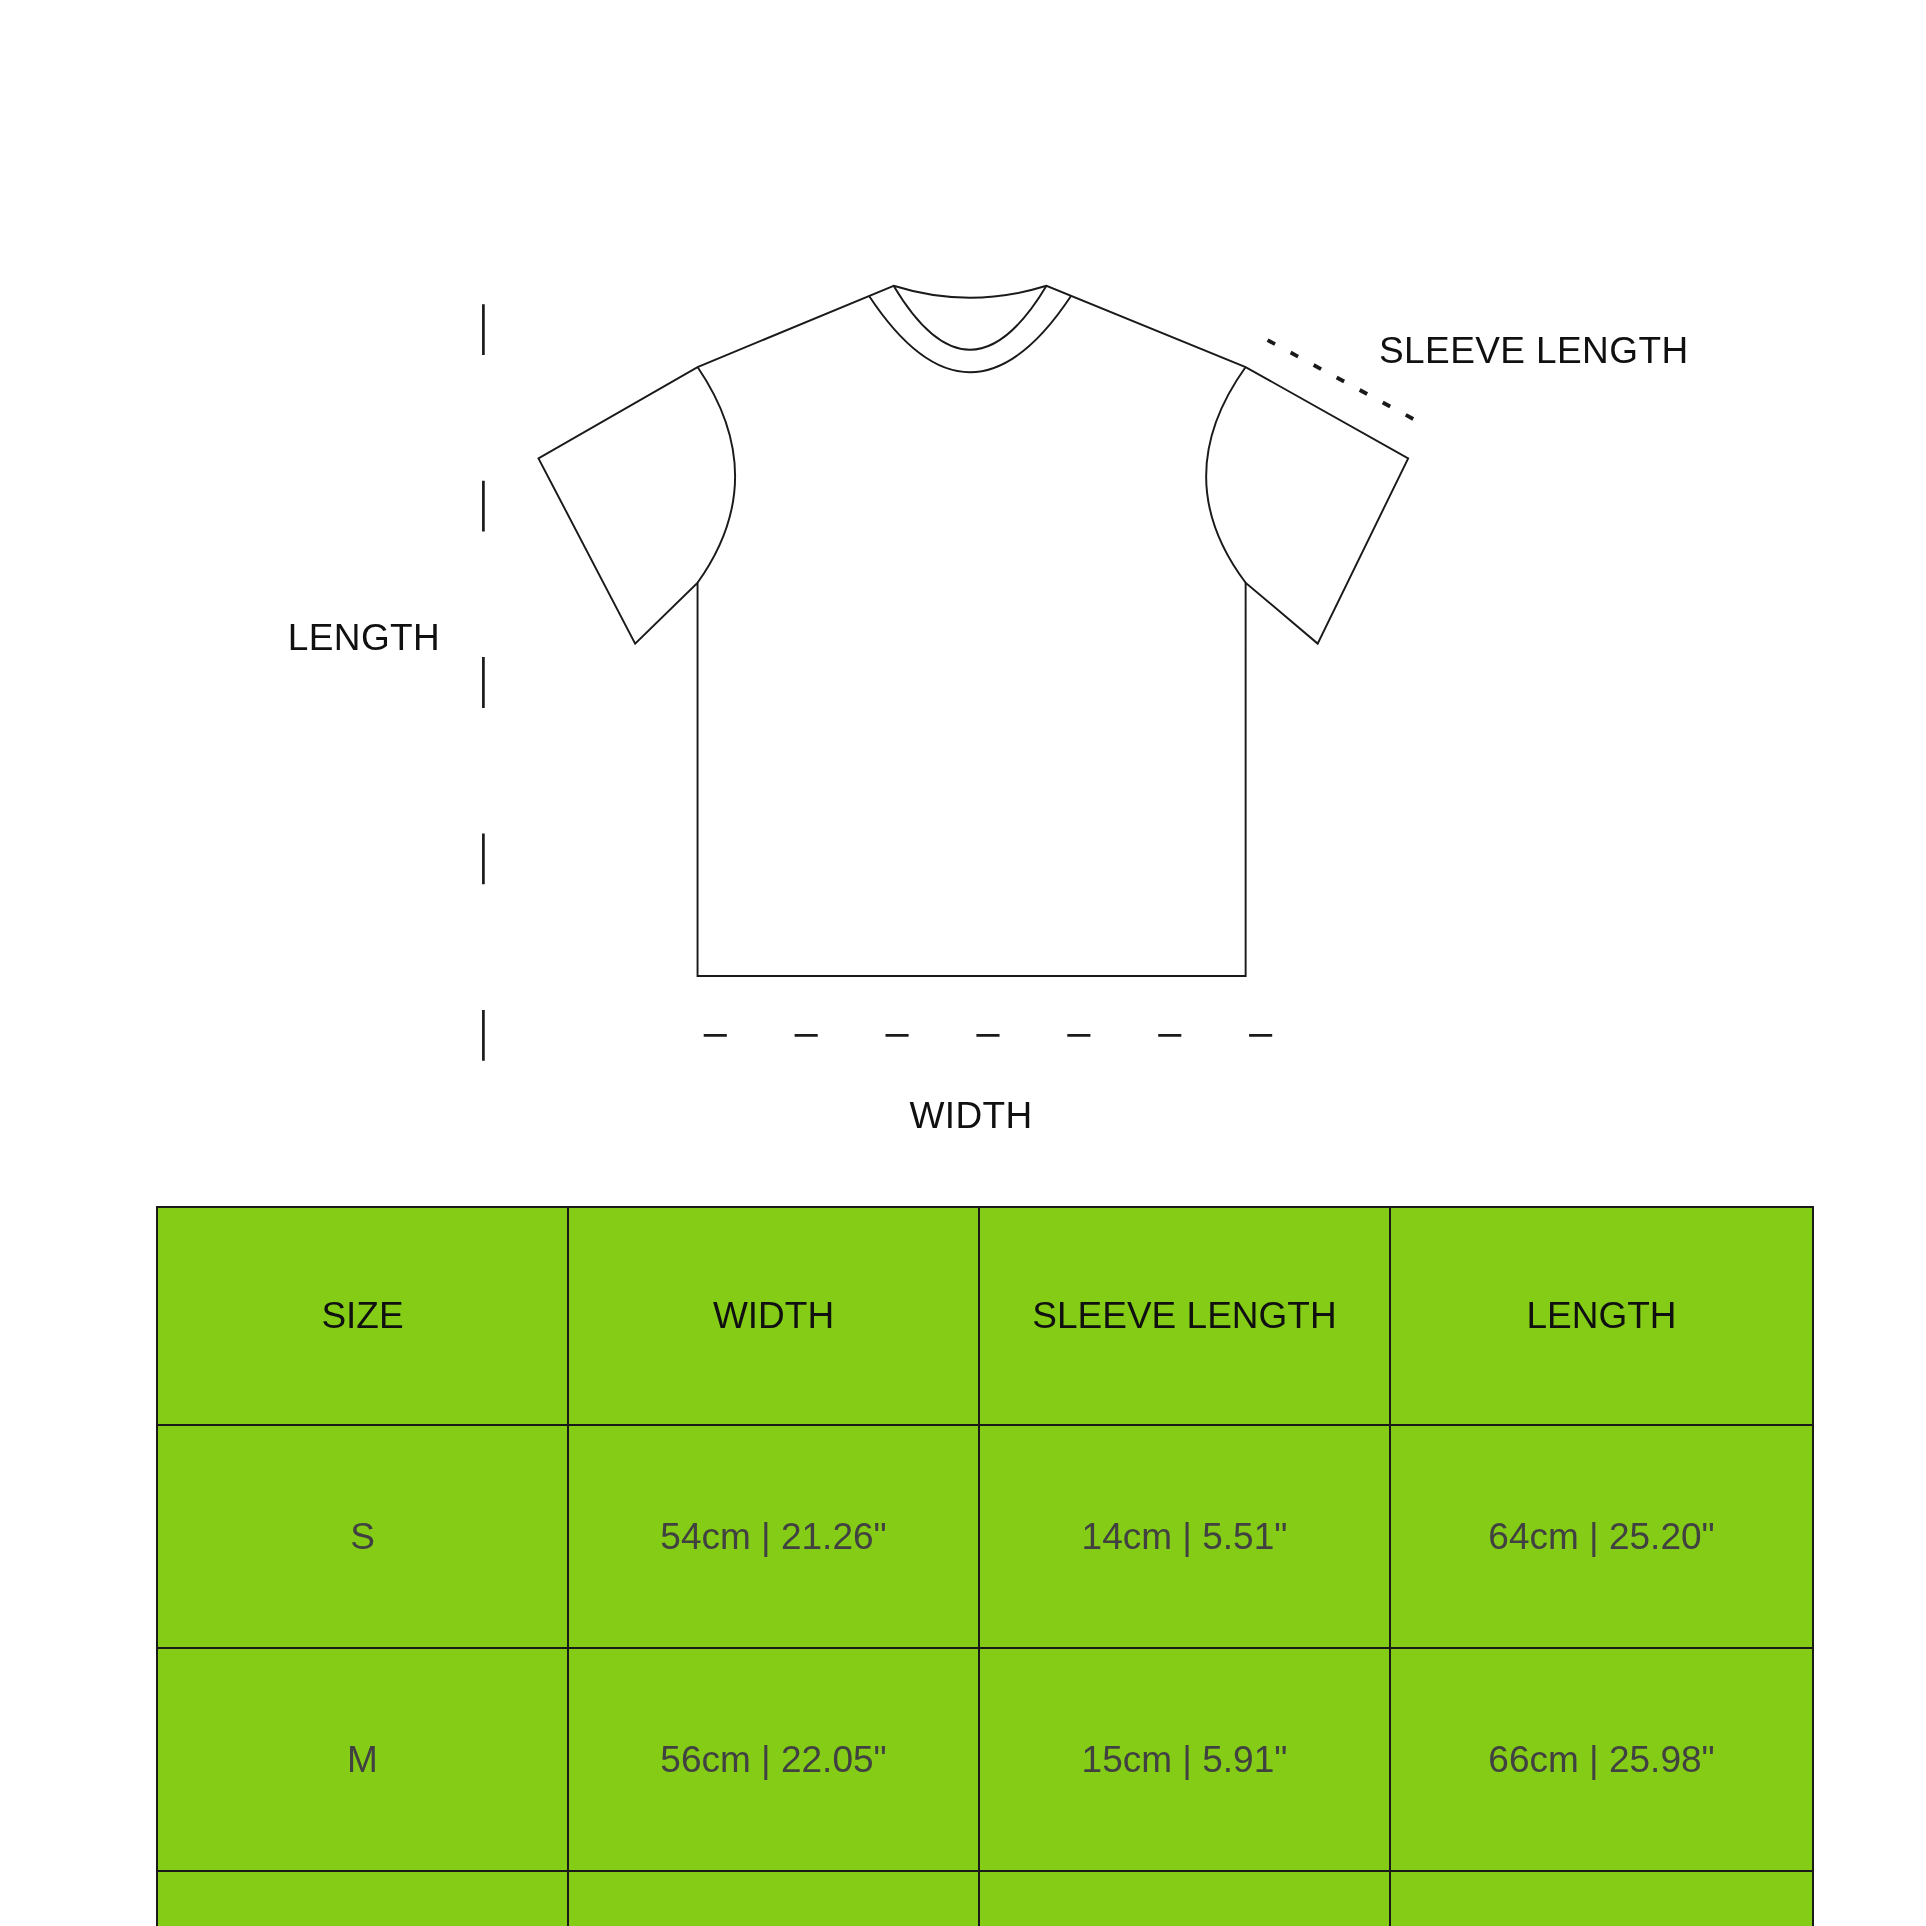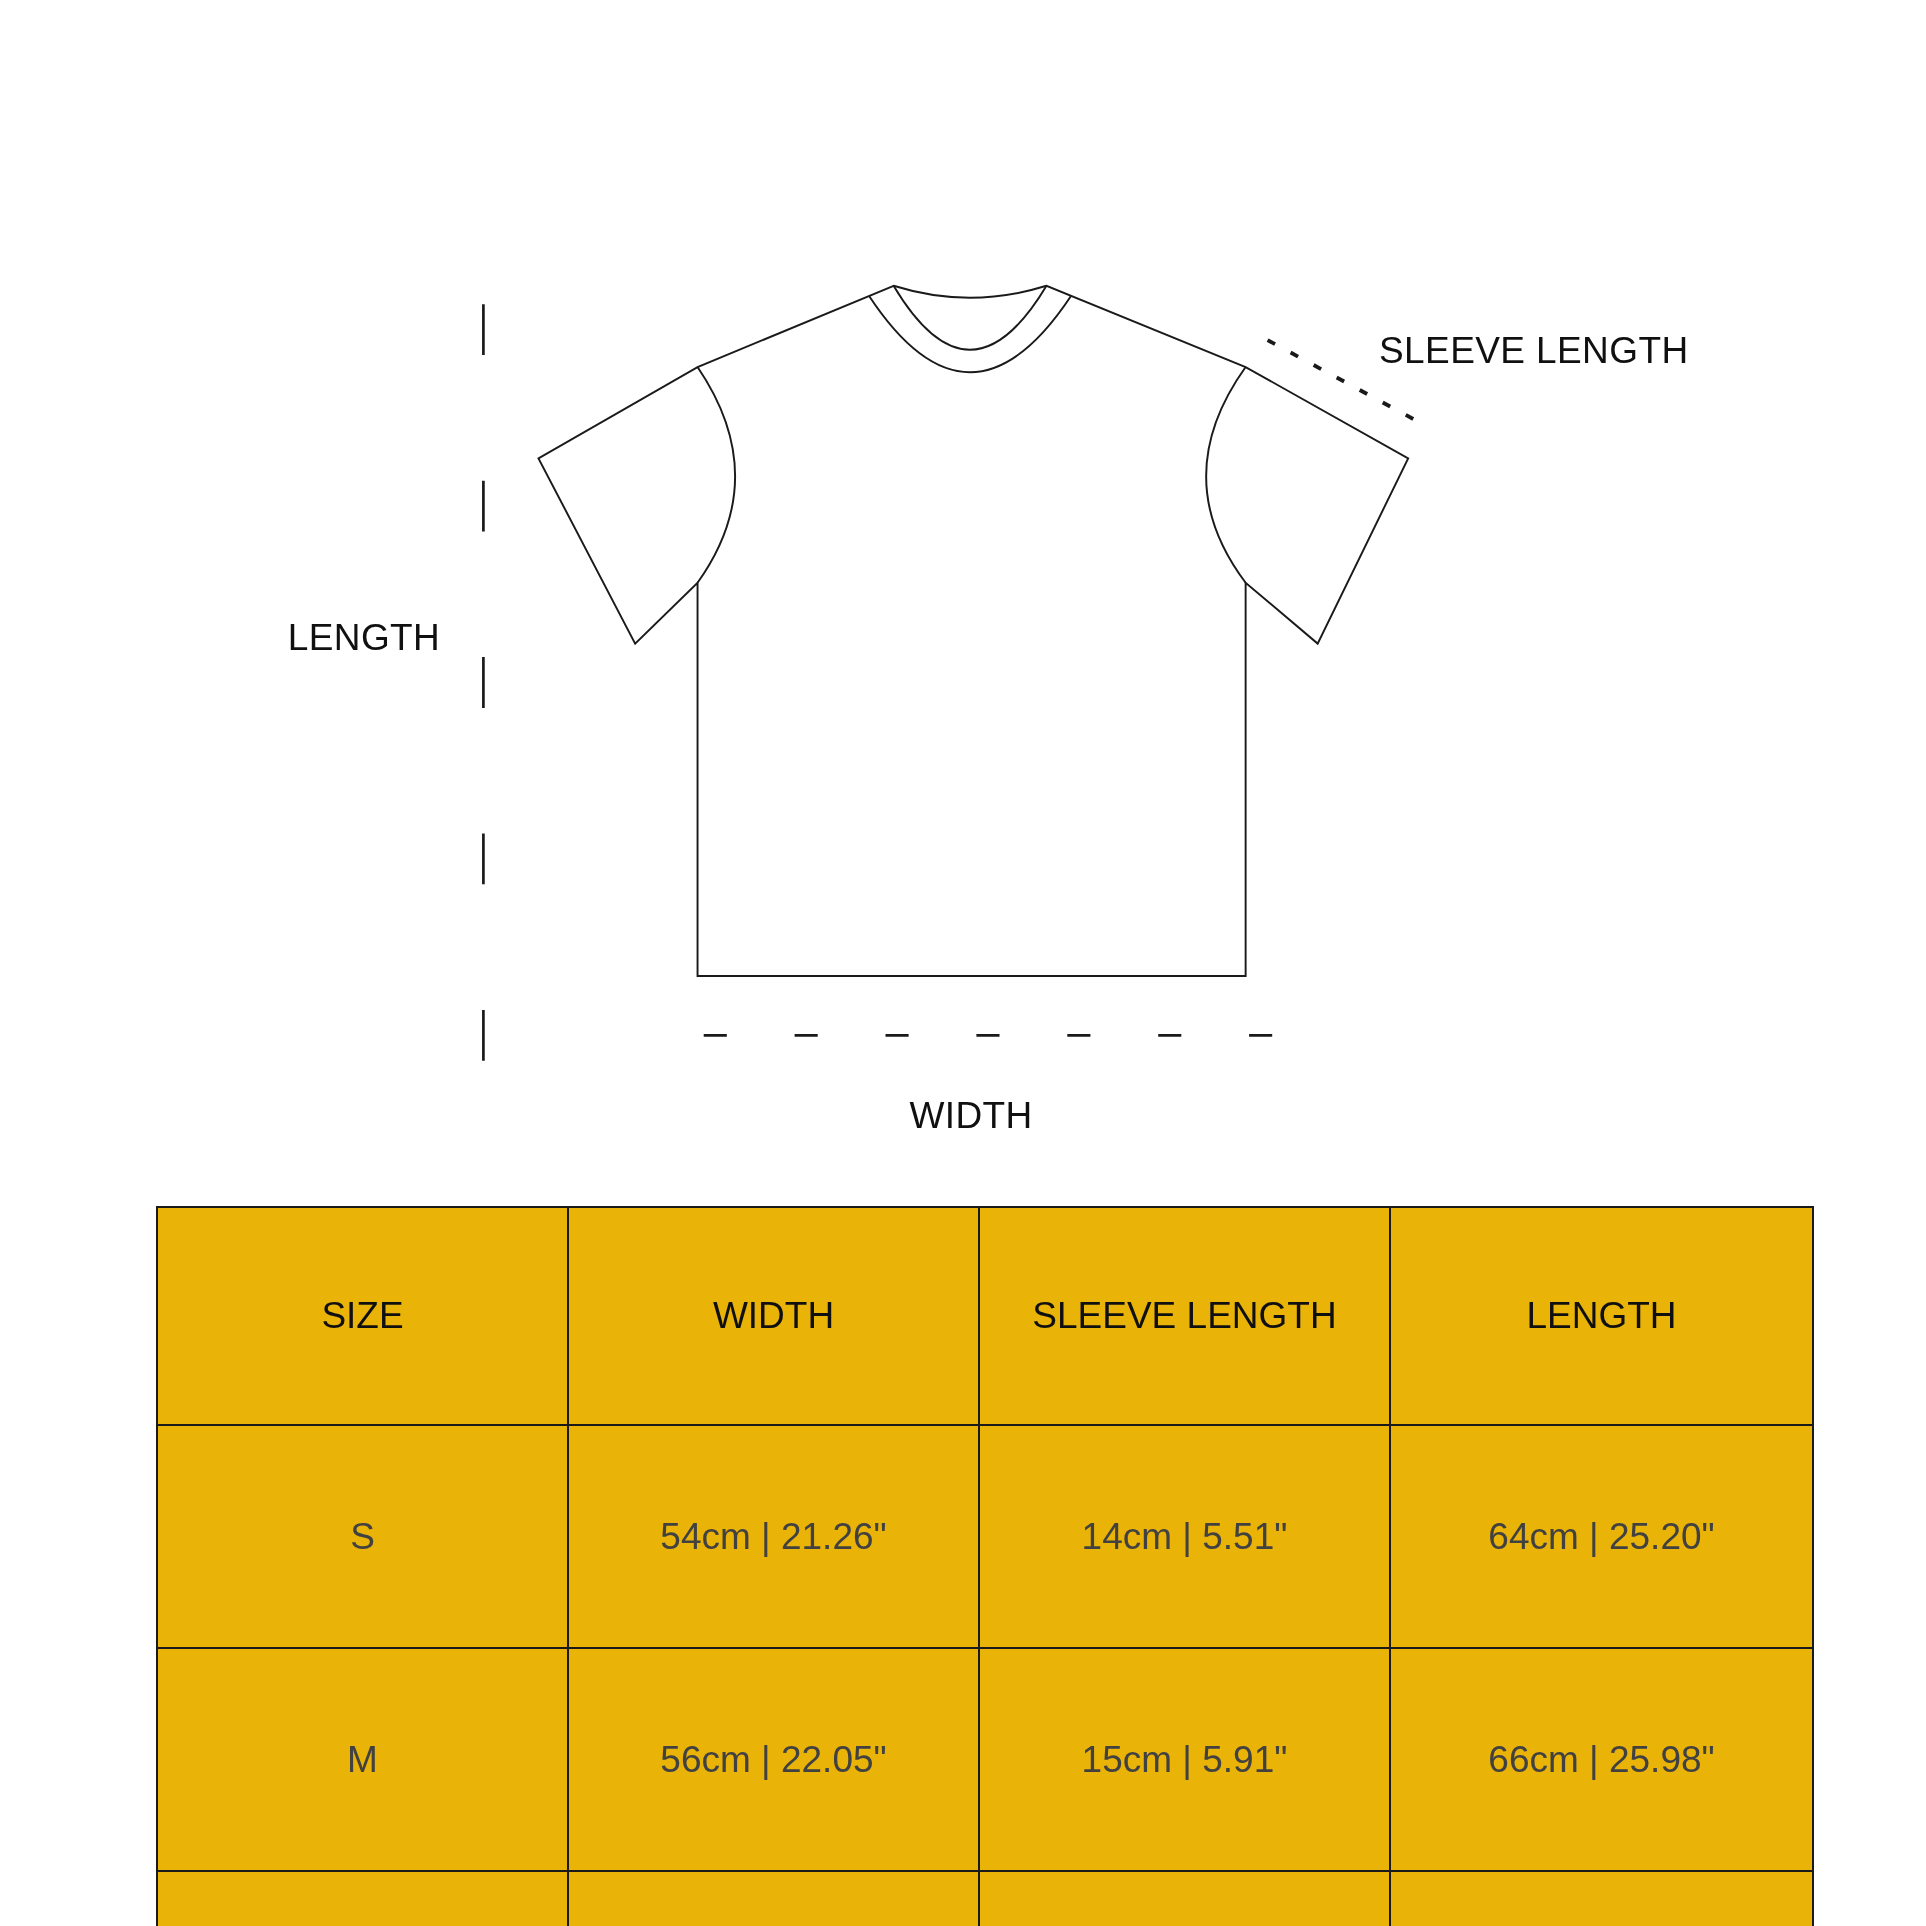--- a/index.html
+++ b/index.html
@@ -56,21 +56,21 @@
     background: #ffffff;
   }
   .cell {
     display: flex;
     align-items: center;
     justify-content: center;
     border-right: 2.7px solid #1a1a1a;
     border-bottom: 2.7px solid #1a1a1a;
     font-size: 37px;
     white-space: nowrap;
-    background: #eab308;
+    background: #84cc16;
   }
   .cell.last-col { border-right: none; }
   .cell.th { color: #101010; }
   .cell.td { color: #414141; }
 </style>
 </head>
 <body>
 
 <div id="page">
 

